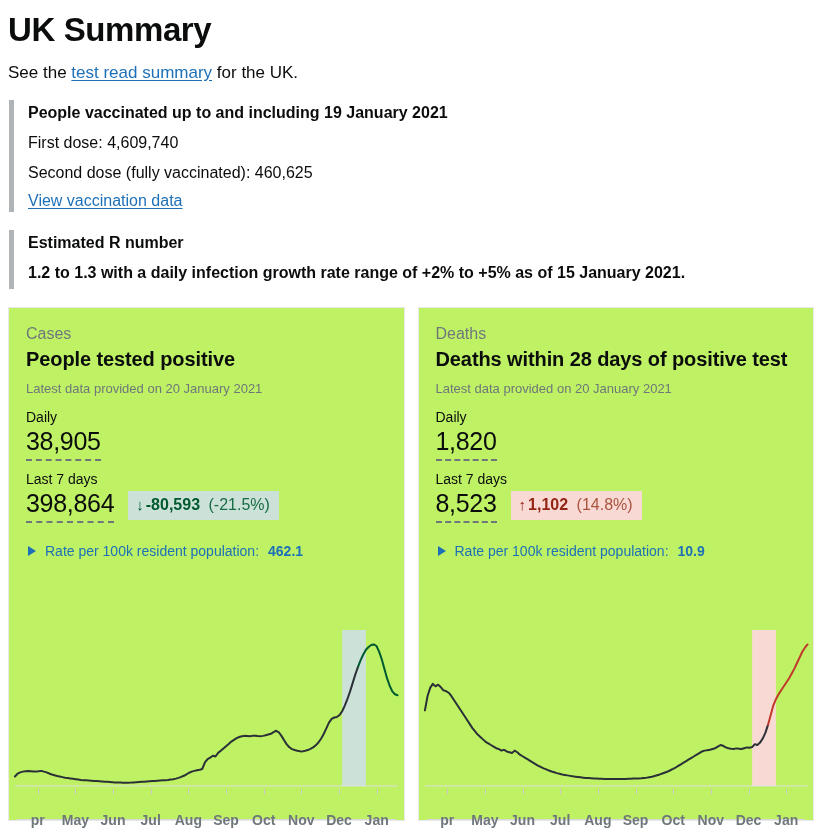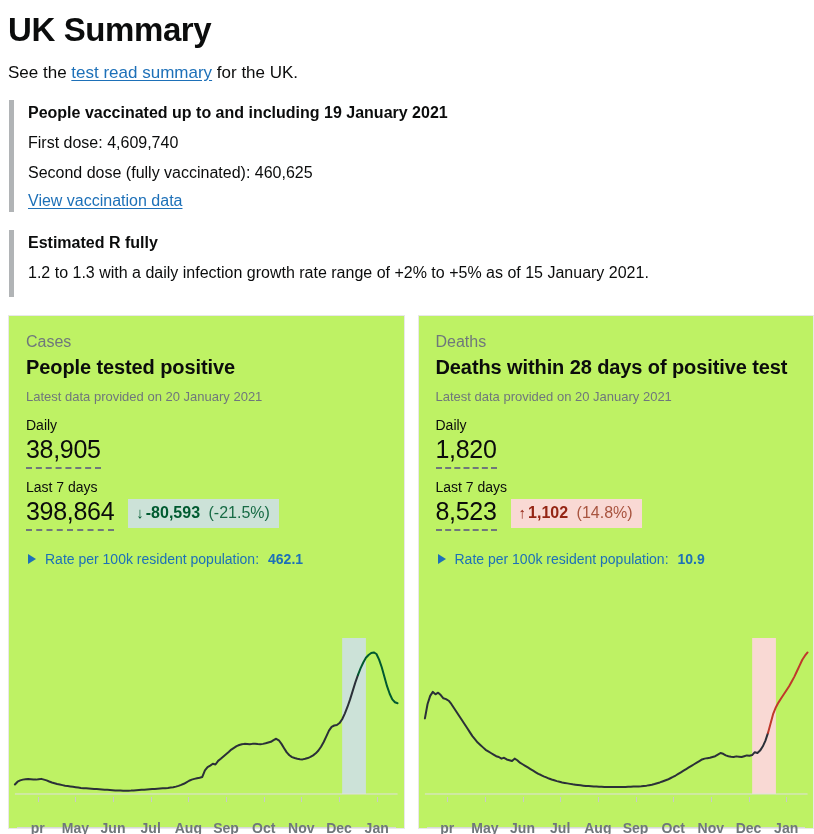--- a/index.html
+++ b/index.html
@@ -43,21 +43,21 @@
     font-size: 16px;
     font-weight: bold;
     margin: 0 0 8px 0;
     line-height: 1.35;
   }
   .inset-line {
     font-size: 16px;
     margin: 0 0 8px 0;
     line-height: 1.35;
   }
-  .inset-line:last-child { margin-bottom: 12px; }
+  .inset-line:last-child { margin-bottom: 4px; font-weight: bold; }
   .inset-link {
     font-size: 16px;
     display: inline-block;
     margin-top: 1px;
   }
 
   
   .cards {
     display: flex;
     gap: 13px;
@@ -192,21 +192,21 @@
   <p class="intro"><span>See the </span><a class="link">test read summary</a><span> for the UK.</span></p>
 
   <div class="inset">
     <div class="inset-title">People vaccinated up to and including 19 January 2021</div>
     <div class="inset-line">First dose: 4,609,740</div>
     <div class="inset-line">Second dose (fully vaccinated): 460,625</div>
     <a class="link inset-link">View vaccination data</a>
   </div>
 
   <div class="inset">
-    <div class="inset-title">Estimated R fully</div>
+    <div class="inset-title">Estimated R number</div>
     <div class="inset-line">1.2 to 1.3 with a daily infection growth rate range of +2% to +5% as of 15 January 2021.</div>
   </div>
 
   <div class="cards">
 
     <div class="card">
       <div class="card-kicker">Cases</div>
       <div class="card-title">People tested positive</div>
       <div class="card-sub">Latest data provided on 20 January 2021</div>
 

